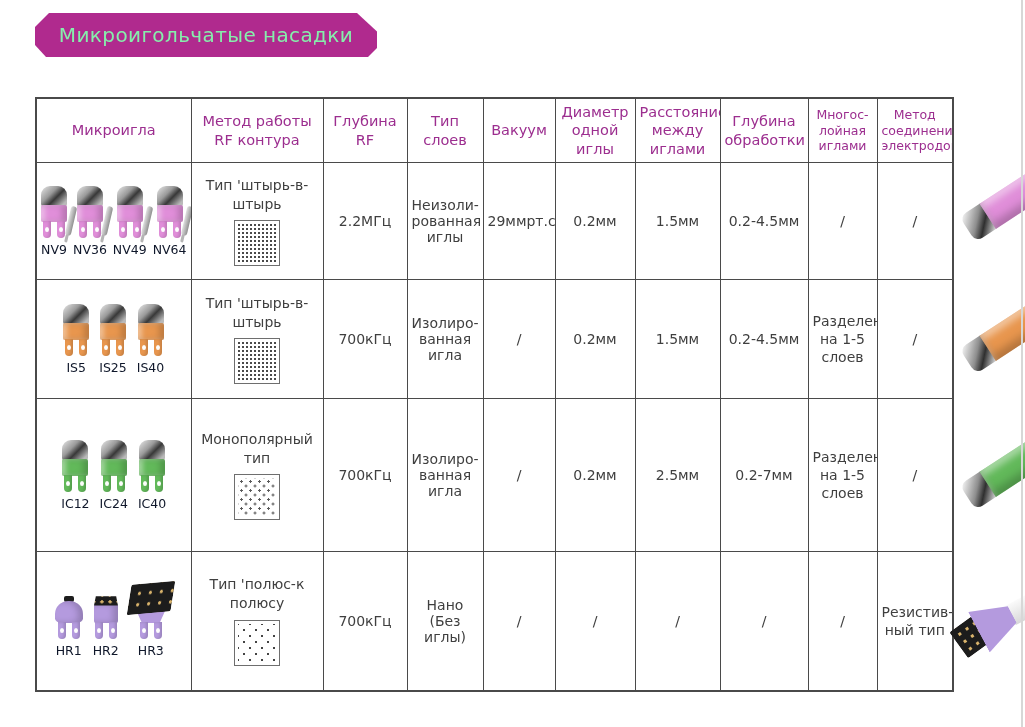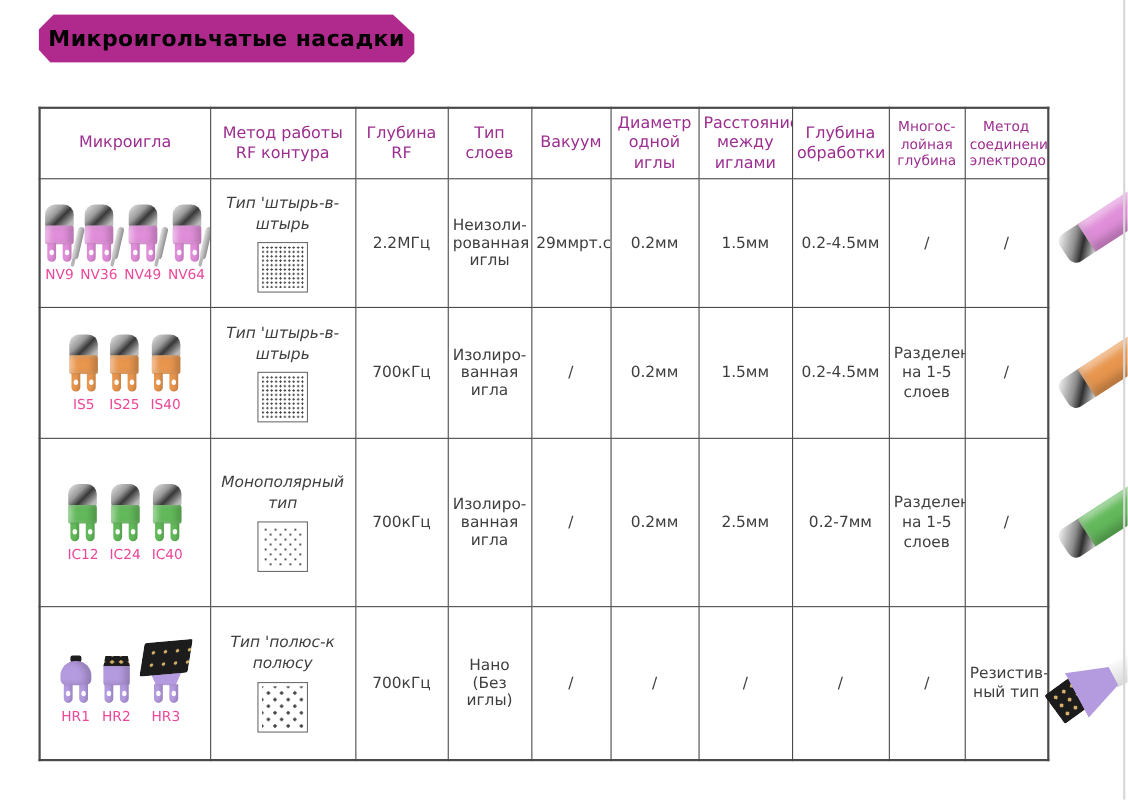--- a/index.html
+++ b/index.html
@@ -8,40 +8,40 @@
     background:#ffffff;font-family:"DejaVu Sans","Liberation Sans",sans-serif;
   }
   
   .banner{
     position:absolute;left:35px;top:13px;width:342px;height:44px;
     background:var(--banner,#b02a8e);
     clip-path:polygon(14px 0, calc(100% - 20px) 0, 100% 42%, 100% calc(100% - 9px),
                       calc(100% - 9px) 100%, 11px 100%, 0 calc(100% - 12px), 0 14px);
     display:flex;align-items:center;justify-content:center;
   }
-  .banner-text{color:#000000;font-size:20px;font-weight:bold;letter-spacing:.4px;}
+  .banner-text{color:#86efac;font-size:20px;font-weight:normal;letter-spacing:.4px;}
   
   table.spec{
     position:absolute;left:35px;top:97px;border-collapse:collapse;table-layout:fixed;
     width:917px;background:#fff;
   }
   table.spec td,table.spec th{
     border:1px solid #4a4a4a;vertical-align:middle;text-align:center;
     color:var(--text,#3f3f3f);font-size:14px;font-weight:normal;
     padding:3px 4px;overflow:hidden;
   }
   table.spec{border:2px solid #4a4a4a;}
   tr.hdr th{color:var(--header_text,#9c2e8f);font-size:14.5px;line-height:1.25;height:57px;}
   tr.hdr th.small{font-size:12.5px;}
   .h-r1{height:117px;} .h-r2{height:119px;} .h-r3{height:153px;} .h-r4{height:139px;}
   td.c-left{text-align:left;}
   td.slash{font-size:15px;}
   td.small-text{font-size:13px;line-height:1.3;}
   
-  .mode-cell{vertical-align:top;text-align:left;padding:8px 6px 4px 8px;line-height:1.35;font-style:italic;}
+  .mode-cell{vertical-align:top;text-align:left;padding:8px 6px 4px 8px;line-height:1.35;}
   .pattern-icon{
     width:38px;height:38px;border:1px solid #6e6e6e;margin:7px auto 0;
     background-clip:content-box;padding:3px;display:block;
   }
   .icon-dense{
     background-image:radial-gradient(circle,#4a4a4a 0.9px,transparent 1.15px);
     background-size:4px 4px;background-position:2px 2px;
     background-clip:content-box;
   }
   .icon-diag{
@@ -74,21 +74,21 @@
   }
   .cart-legs{display:flex;gap:6px;margin-top:-1px;}
   .leg{width:8px;height:17px;background:var(--row-color);border-radius:0 0 4px 4px;
     position:relative;box-shadow:inset -2px 0 3px rgba(0,0,0,.15);}
   .leg::after{content:"";position:absolute;left:2px;top:6px;width:4px;height:5px;
     background:#fdfdfd;border-radius:50%;}
   .side-pin{position:absolute;right:-7px;top:20px;width:6px;height:30px;border-radius:3px;
     background:linear-gradient(90deg,#e2e2e2,#8f8f8f);transform:rotate(13deg);}
   .side-pin::after{content:"";position:absolute;left:1px;bottom:-7px;width:3px;height:8px;
     background:#b5b5b5;border-radius:2px;}
-  .model-label{font-size:12.5px;color:#ec4899;margin-top:4px;}
+  .model-label{font-size:12.5px;color:#0f172a;margin-top:4px;}
   
   .hr1-cap{width:10px;height:6px;background:#1d1d1d;border-radius:2px;}
   .hr1-body{width:28px;height:22px;margin-top:-1px;background:var(--row-color);
     border-radius:48% 48% 22% 22%/60% 60% 22% 22%;
     box-shadow:inset -5px 0 6px rgba(0,0,0,.18);}
   .gold-dots{background-color:#1c1c1c;
     background-image:radial-gradient(circle,#d9b36b 1.5px,transparent 1.8px);
     background-size:8px 8px;background-position:3px 3px;}
   .hr2-plate{width:22px;height:11px;transform:perspective(40px) rotateX(35deg);}
   .hr2-body{width:24px;height:19px;margin-top:-2px;background:var(--row-color);
@@ -139,21 +139,21 @@
   <tbody>
       <tr class="hdr">
     <th>Микроигла</th>
     <th>Метод работы RF контура</th>
     <th>Глубина RF</th>
     <th>Тип слоев</th>
     <th>Вакуум</th>
     <th>Диаметр одной иглы</th>
     <th>Расстояние между иглами</th>
     <th>Глубина обработки</th>
-    <th class="small">Многос-лойная глубина</th>
+    <th class="small">Многос-лойная иглами</th>
     <th class="small">Метод соединения электродов</th>
   </tr>
 
   <tr class="h-r1">
     <td class="row-nv">
       <div class="models">
         <div class="cart">
           <div class="cart-gfx">
             <div class="cart-top"></div>
                 <div class="cart-body"></div>

